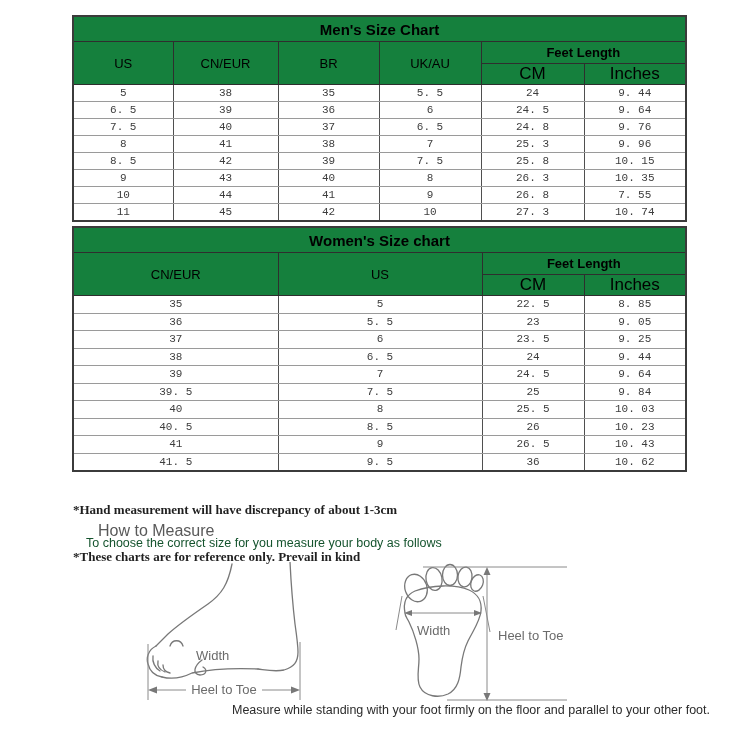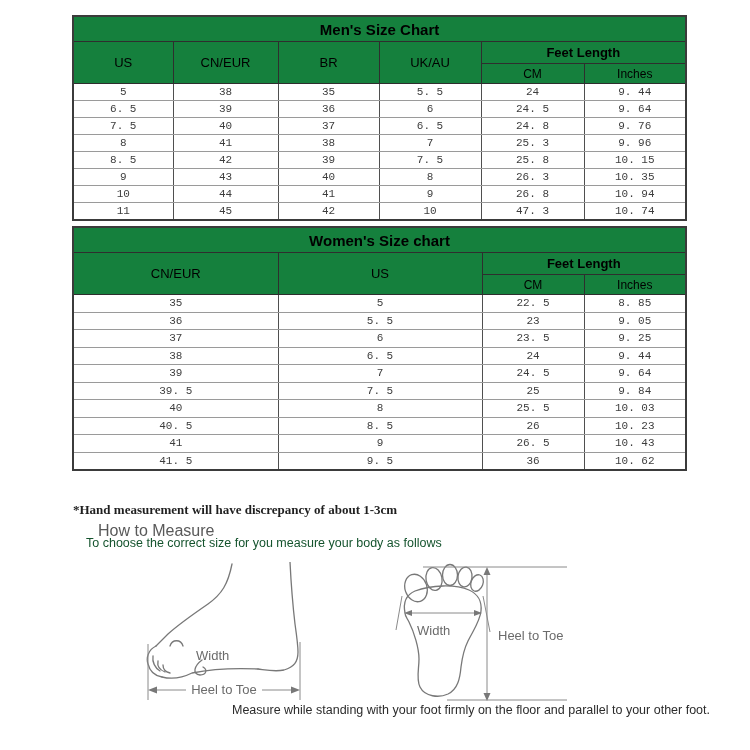--- a/index.html
+++ b/index.html
@@ -19,21 +19,21 @@
     background:#ffffff;color:#151515;font-weight:bold;font-size:15px;
     text-align:center;height:24px;border-bottom:2px solid #3b3b3b;
     font-family:"Liberation Sans",sans-serif;
   }
   .size-table th{
     background:#15803d;color:#000;border:1px solid #2e2e2e;
     text-align:center;vertical-align:middle;padding:0;
   }
   .size-table th.main-col{font-size:13px;font-weight:normal;}
   .size-table th.feet-cell{font-size:13px;font-weight:bold;height:21px;}
-  .size-table th.sub-col{font-size:12px;font-weight:normal;height:19px;}
+  .size-table th.sub-col{font-size:17px;font-weight:normal;height:19px;}
   .size-table td{
     text-align:center;vertical-align:middle;padding:0;
     font-family:"Liberation Mono","DejaVu Sans Mono",monospace;
     font-size:11px;color:#3d3d3d;
     border-left:1px solid #4f4f4f;border-right:1px solid #4f4f4f;
     border-top:1px solid #9a9a9a;border-bottom:1px solid #9a9a9a;
   }
   .size-table.mens tbody tr{height:17px;}
   .size-table.womens tbody tr{height:17.5px;}
   
@@ -140,28 +140,28 @@
         <td>8</td>
         <td>26. 3</td>
         <td>10. 35</td>
       </tr>
       <tr>
         <td>10</td>
         <td>44</td>
         <td>41</td>
         <td>9</td>
         <td>26. 8</td>
-        <td>10. 94</td>
+        <td>7. 55</td>
       </tr>
       <tr>
         <td>11</td>
         <td>45</td>
         <td>42</td>
         <td>10</td>
-        <td>47. 3</td>
+        <td>27. 3</td>
         <td>10. 74</td>
       </tr>
     </tbody>
 </table>
 
 <table class="size-table womens">
   <colgroup>
     <col style="width:205px">
       <col style="width:204px">
     <col style="width:102px">
@@ -240,20 +240,21 @@
         <td>41. 5</td>
         <td>9. 5</td>
         <td>36</td>
         <td>10. 62</td>
       </tr>
     </tbody>
 </table>
 
 <div class="notes">
   <div>*Hand measurement will have discrepancy of about 1-3cm</div>
+  <div>*These charts are for reference only. Prevail in kind</div>
 </div>
 
 <h3 class="htm-heading">How to Measure</h3>
 <p class="htm-subtitle">To choose the correct size for you measure your body as follows</p>
 
 <svg class="diagram diagram-side" width="160" height="140" viewBox="0 0 160 140" xmlns="http://www.w3.org/2000/svg">
 
   <path class="diag-stroke" d="M 86 2 C 82 22 76 32 62 42 C 46 53 32 63 22 72 C 18 76 14 80 10 84"></path>
 
   <path class="diag-stroke" d="M 24 84 C 26 77 35 77 37 84"></path>

